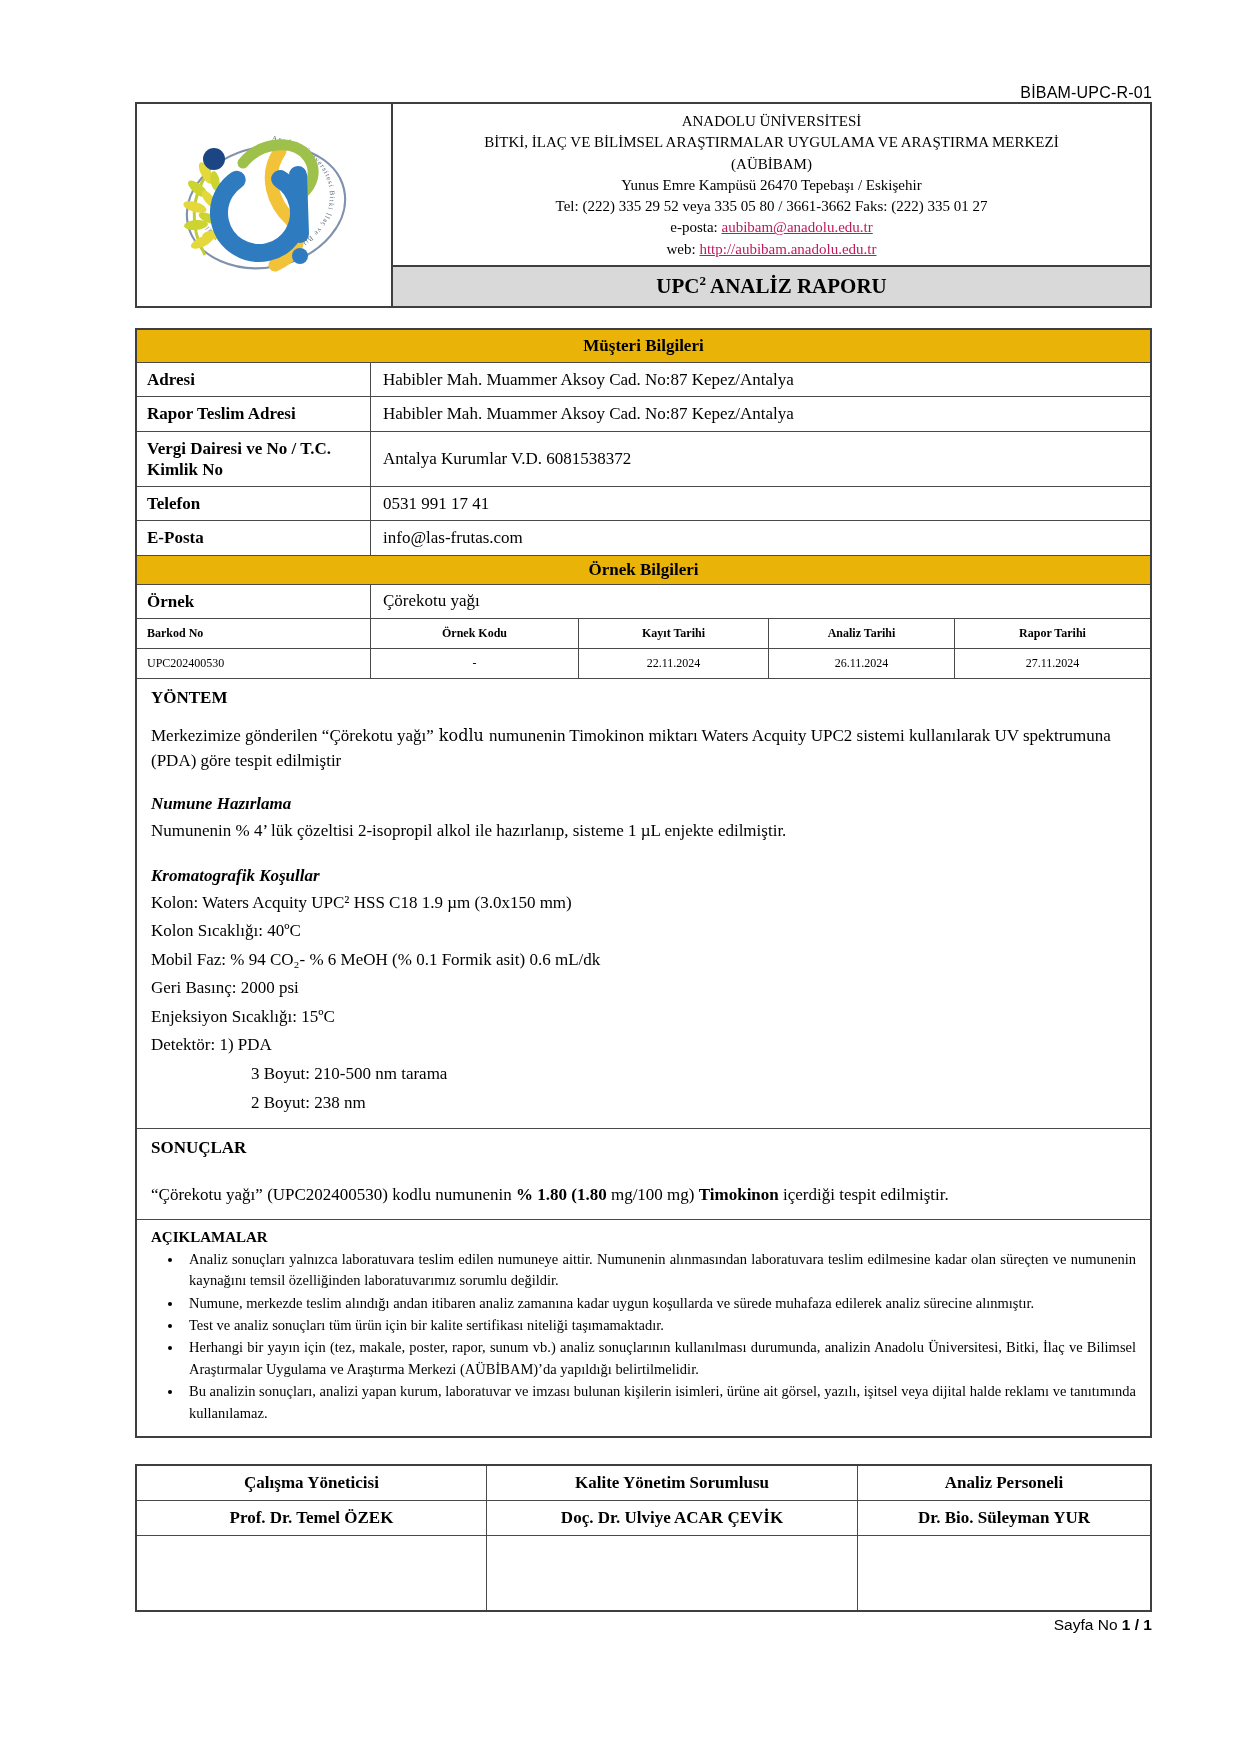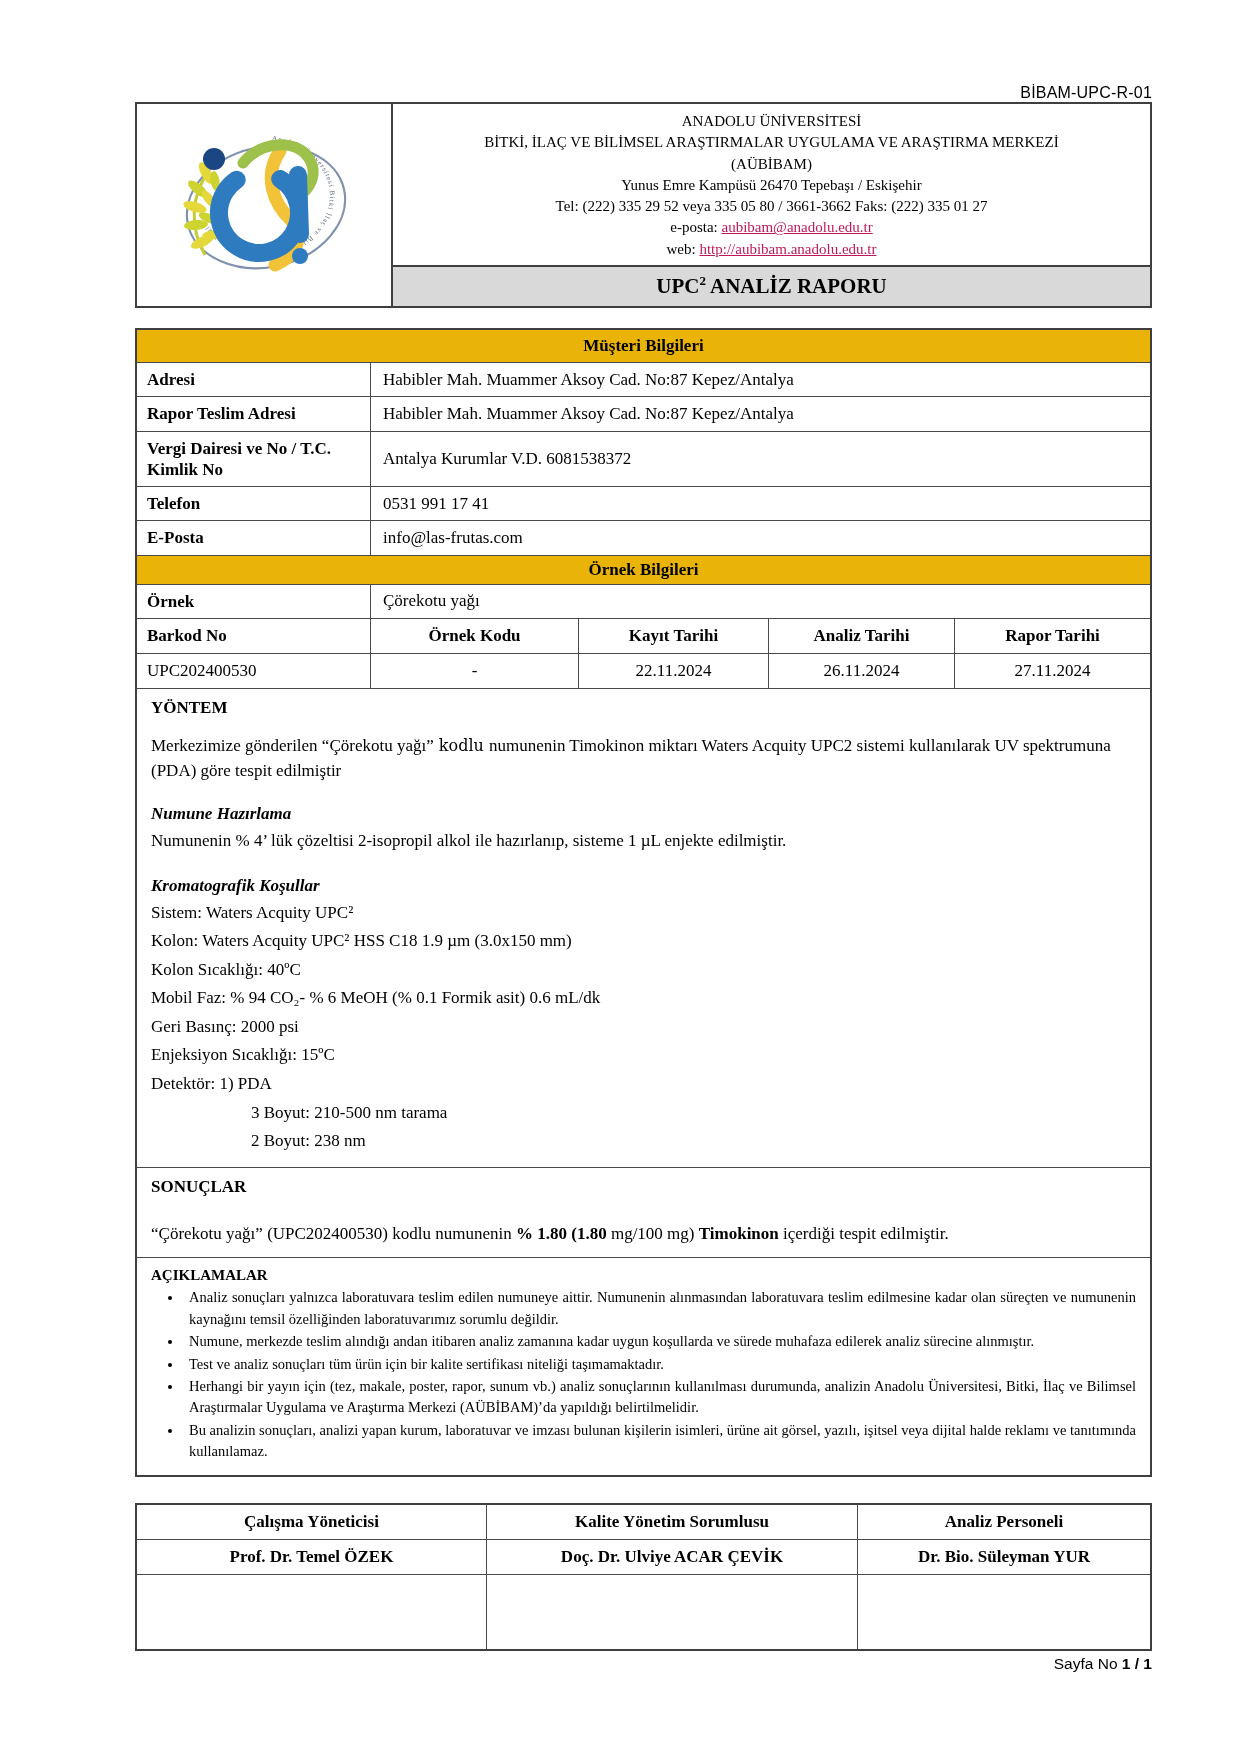--- a/index.html
+++ b/index.html
@@ -26,21 +26,21 @@
   .title-bar sup { font-size:13px; }
   
   .main-table { border:2px solid #3f3f3f; margin-top:20px; }
   .main-table > div { border-top:1.5px solid #4a4a4a; }
   .main-table > div:first-child { border-top:none; }
   .sec-header { background:#eab308; text-align:center; font-weight:bold; font-size:17px; padding:6px 0; }
   .lv-row { display:flex; }
   .lv-label { width:234px; box-sizing:border-box; border-right:1.5px solid #4a4a4a; font-weight:bold; padding:6px 6px 6px 10px; font-size:17px; line-height:1.25; }
   .lv-value { flex:1; padding:6px 12px; font-size:17px; display:flex; align-items:center; }
   .grid-row { display:flex; }
-  .grid-row > div { box-sizing:border-box; border-right:1.5px solid #4a4a4a; font-size:17px; padding:7px 6px; text-align:center; }
+  .grid-row > div { box-sizing:border-box; border-right:1.5px solid #4a4a4a; font-size:12px; padding:7px 6px; text-align:center; }
   .grid-row > div:last-child { border-right:none; }
   .gc-1 { width:234px; text-align:left !important; padding-left:10px !important; }
   .gc-2 { width:208px; } .gc-3 { width:190px; } .gc-4 { width:186px; }
   .gc-5 { flex:1; }
   .grid-row.head > div { font-weight:bold; }
   
   .section-box { padding:9px 14px 11px; font-size:17px; }
   .box-title { font-weight:bold; }
   .intro { margin:15px 0 2px; line-height:1.5; }
   .alt-font { font-family:"DejaVu Serif",serif; font-size:16px; }
@@ -166,21 +166,20 @@
       <div class="gc-4">26.11.2024</div>
       <div class="gc-5">27.11.2024</div>
     </div>
 
     <div class="section-box">
       <div class="box-title">YÖNTEM</div>
       <p class="intro"><span>Merkezimize gönderilen “Çörekotu yağı”</span><span class="alt-font"> kodlu </span><span>numunenin Timokinon miktarı Waters Acquity UPC2 sistemi kullanılarak UV spektrumuna (PDA) göre tespit edilmiştir</span></p>
       <div class="it-title">Numune Hazırlama</div>
       <div class="m-line">Numunenin % 4’ lük çözeltisi 2-isopropil alkol ile hazırlanıp, sisteme 1 µL enjekte edilmiştir.</div>
       <div class="it-title">Kromatografik Koşullar</div>
-      <div class="m-line">Sistem: Waters Acquity UPC²</div>
       <div class="m-line">Kolon: Waters Acquity UPC² HSS C18 1.9 µm (3.0x150 mm)</div>
       <div class="m-line">Kolon Sıcaklığı: 40ºC</div>
       <div class="m-line">Mobil Faz: % 94 CO₂- % 6 MeOH (% 0.1 Formik asit) 0.6 mL/dk</div>
       <div class="m-line">Geri Basınç: 2000 psi</div>
       <div class="m-line">Enjeksiyon Sıcaklığı: 15ºC</div>
       <div class="m-line">Detektör: 1) PDA</div>
       <div class="m-line sub">3 Boyut: 210-500 nm tarama</div>
       <div class="m-line sub">2 Boyut: 238 nm</div>
     </div>
 

